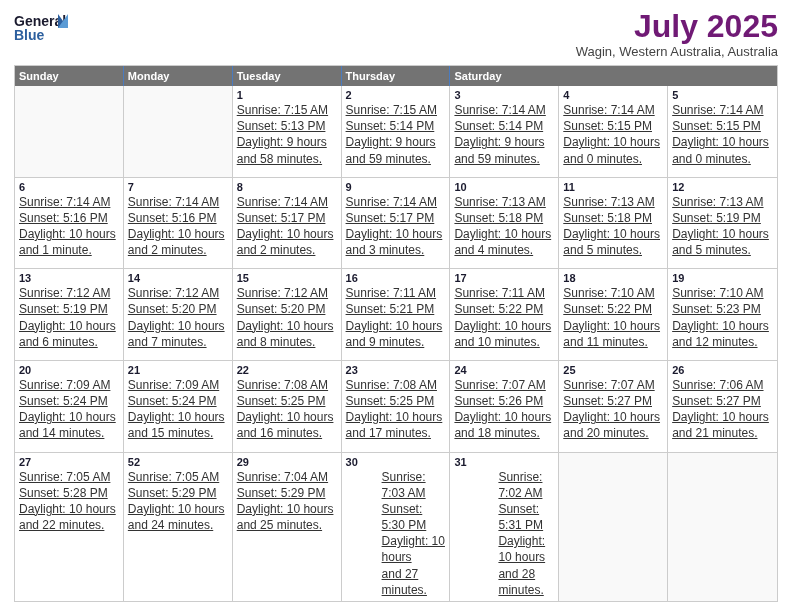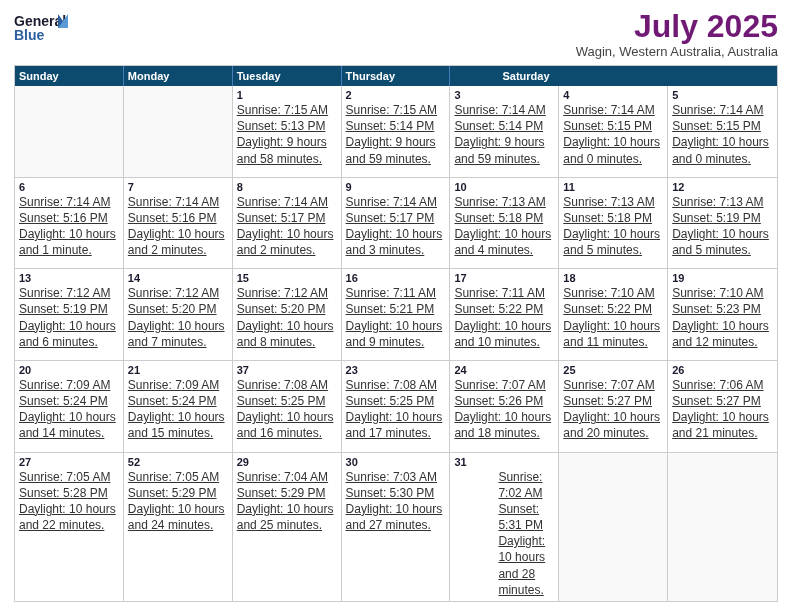--- a/index.html
+++ b/index.html
@@ -44,31 +44,31 @@
     }
     .calendar {
       flex: 1;
       display: flex;
       flex-direction: column;
       border: 1px solid #ccc;
     }
     .cal-header {
       display: grid;
       grid-template-columns: repeat(7, 1fr);
-      background: #0c4a6e;
+      background: #737373;
     }
     .cal-header-cell {
       color: #fff;
       font-size: 11px;
       font-weight: bold;
       padding: 4px 4px;
       text-align: left;
       border-right: 1px solid #4a7bbf;
     }
-    .cal-header-cell:last-child { border-right: none; margin-left: 48px; }
+    .cal-header-cell:last-child { border-right: none; }
     .cal-body {
       flex: 1;
       display: flex;
       flex-direction: column;
     }
     .cal-row {
       flex: 1;
       display: grid;
       grid-template-columns: repeat(7, 1fr);
       border-bottom: 1px solid #ccc;
@@ -276,21 +276,21 @@
 and 14 minutes.</div>
           </div>
           <div class="cal-cell">
             <span class="day-num">21</span>
             <div class="cell-text" style="white-space: pre-line;">Sunrise: 7:09 AM
 Sunset: 5:24 PM
 Daylight: 10 hours
 and 15 minutes.</div>
           </div>
           <div class="cal-cell">
-            <span class="day-num">37</span>
+            <span class="day-num">22</span>
             <div class="cell-text" style="white-space: pre-line;">Sunrise: 7:08 AM
 Sunset: 5:25 PM
 Daylight: 10 hours
 and 16 minutes.</div>
           </div>
           <div class="cal-cell">
             <span class="day-num">23</span>
             <div class="cell-text" style="white-space: pre-line;">Sunrise: 7:08 AM
 Sunset: 5:25 PM
 Daylight: 10 hours
@@ -335,21 +335,21 @@
           </div>
           <div class="cal-cell">
             <span class="day-num">29</span>
             <div class="cell-text" style="white-space: pre-line;">Sunrise: 7:04 AM
 Sunset: 5:29 PM
 Daylight: 10 hours
 and 25 minutes.</div>
           </div>
           <div class="cal-cell">
             <span class="day-num">30</span>
-            <div class="cell-text" style="white-space: pre-line;">Sunrise: 7:03 AM
+            <div class="cell-text" style="white-space: pre-line; margin-left: 36px;">Sunrise: 7:03 AM
 Sunset: 5:30 PM
 Daylight: 10 hours
 and 27 minutes.</div>
           </div>
           <div class="cal-cell">
             <span class="day-num">31</span>
             <div class="cell-text" style="white-space: pre-line; margin-left: 44px;">Sunrise: 7:02 AM
 Sunset: 5:31 PM
 Daylight: 10 hours
 and 28 minutes.</div>

